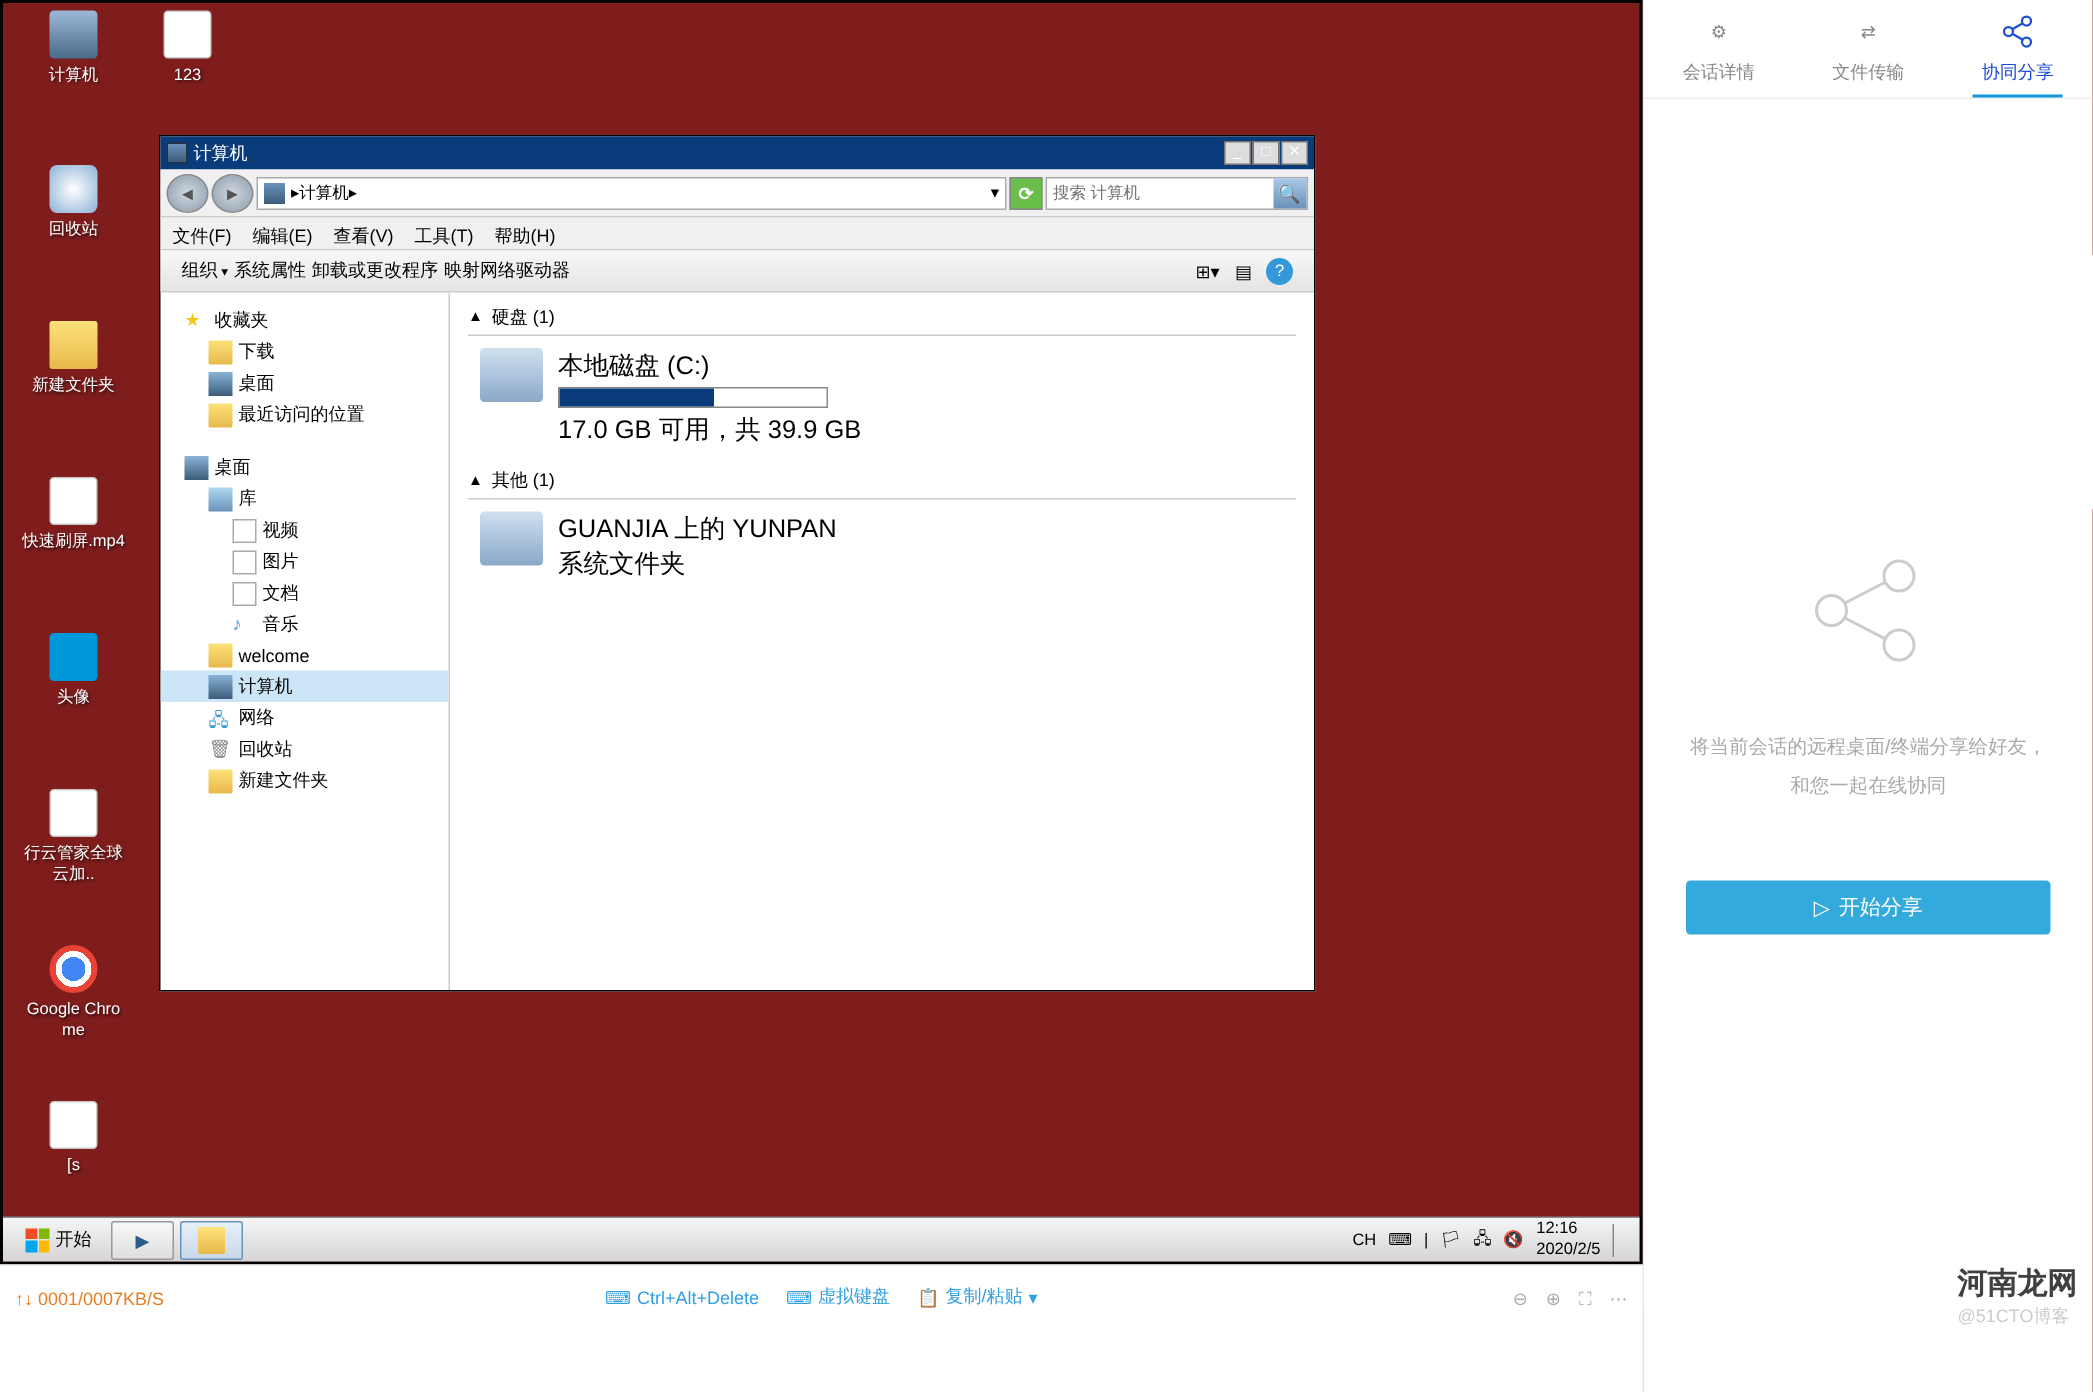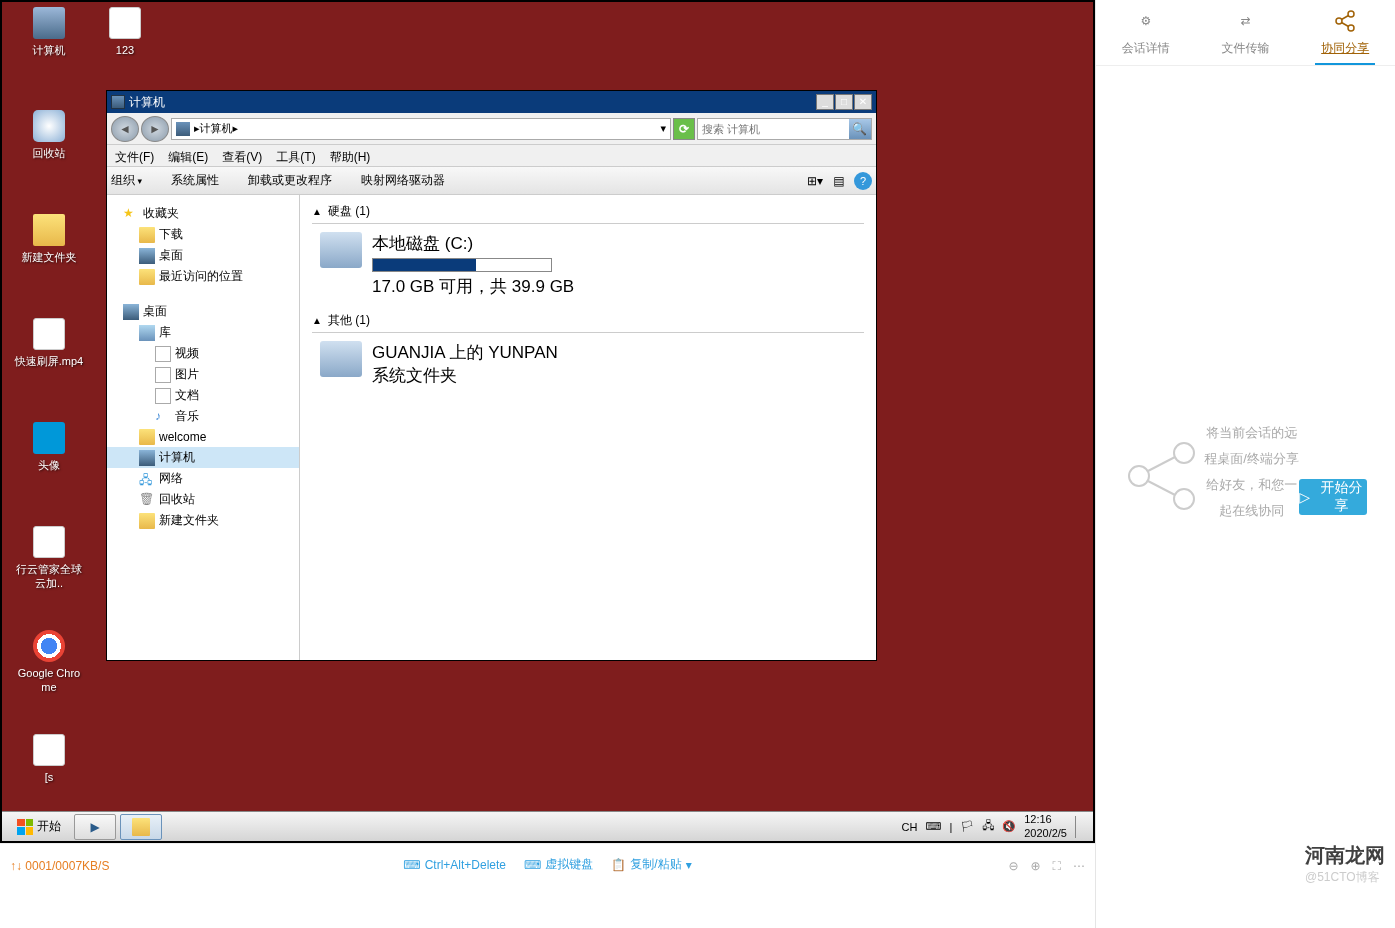--- a/index.html
+++ b/index.html
@@ -27,21 +27,21 @@
 .nav { height: 32px; background: #f0f0f0; border-bottom:1px solid #ccc; display:flex; align-items:center; padding:0 4px; gap:2px;}
 .navbtn { width:28px; height:26px; background: radial-gradient(#d0d8e0,#8a9aaa); border-radius:50%; border:1px solid #888; display:flex; align-items:center; justify-content:center; color:#555; }
 .addr { flex:1; height:22px; background:#fff; border:1px solid #aaa; display:flex; align-items:center; padding:0 4px; font-size:11px;}
 .addricon{width:14px;height:14px;background:linear-gradient(#6a92ba,#3c5c7a);margin-right:4px;}
 .refresh{width:22px;height:22px;background:#6abf4a;border:1px solid #888;display:flex;align-items:center;justify-content:center;color:#fff;font-weight:bold;}
 .search { width:175px; height:22px; background:#fff; border:1px solid #aaa; display:flex; align-items:center; }
 .search input { flex:1; border:none; outline:none; font-size:11px; padding:0 4px; color:#888;}
 .sbtn { width:22px; height:20px; background:linear-gradient(#a8c8e8,#6a92ba); display:flex; align-items:center; justify-content:center;}
 .menubar { height:22px; display:flex; align-items:flex-end; padding:0 8px; gap:14px; font-size:12px; background:#f0f0f0; border-bottom:1px solid #ccc;}
 .menubar span { cursor:pointer; }
-.toolbar { height:28px; background: linear-gradient(#f8f8f8,#e4e4e4); border-bottom:1px solid #ccc; display:flex; align-items:center; padding:0 4px; gap:29px; font-size:12px;}
+.toolbar { height:28px; background: linear-gradient(#f8f8f8,#e4e4e4); border-bottom:1px solid #ccc; display:flex; align-items:center; padding:0 14px; gap:4px; font-size:12px;}
 .toolbar .drop::after { content:" ▾"; font-size:9px;}
 .tbright{margin-left:auto;display:flex;gap:6px;align-items:center;}
 .tbi{width:18px;height:18px;display:flex;align-items:center;justify-content:center;}
 .tbi.help{background:#3498db;color:#fff;border-radius:50%;font-size:11px;}
 
 .body { display:flex; height: calc(100% - 22px - 32px - 22px - 28px); }
 .sidebar { width: 193px; border-right:1px solid #ccc; padding:8px 0; overflow:hidden;}
 .sgroup { margin-bottom:14px; }
 .srow { display:flex; align-items:center; padding:2px 8px; font-size:12px; cursor:pointer; gap:4px;}
 .srow.sel { background:#cde6f7;}
@@ -78,24 +78,24 @@
 
 .bottom-bar { height:30px; background:#fff; display:flex; align-items:center; padding:0 10px; font-size:12px; color:#888; gap:20px; border-top:1px solid #eee;}
 .bottom-bar .traffic{color:#e67e22;}
 .bottom-center{position:absolute;left:50%;transform:translateX(-50%);display:flex;gap:18px;}
 .bctl{display:flex;align-items:center;gap:4px;color:#30a0e0;cursor:pointer;}
 .bright{margin-left:auto;display:flex;gap:12px;align-items:center;color:#aaa;}
 
 .right-panel { width:300px; border-left:1px solid #e5e5e5; display:flex; flex-direction:column; }
 .rtabs { display:flex; height:66px; border-bottom:1px solid #eee;}
 .rtab { flex:1; display:flex; flex-direction:column; align-items:center; justify-content:center; gap:6px; font-size:12px; color:#888; cursor:pointer; position:relative;}
-.rtab.active { color:#a16207;text-decoration:underline;}
+.rtab.active { color:#1d4ed8;}
 .rtab.active::after{content:"";position:absolute;bottom:0;left:20%;right:20%;height:2px;background:#1296db;}
 .ricon{width:26px;height:26px;display:flex;align-items:center;justify-content:center;color:inherit;}
-.rbody{flex:1;display:flex;flex-direction:row;align-items:center;justify-content:center;padding:0 28px;}
+.rbody{flex:1;display:flex;flex-direction:column;align-items:center;justify-content:center;padding:0 28px;}
 .share-graphic{margin-bottom:40px;color:#ccc;}
 .rbody p{color:#aaa;text-align:center;font-size:13px;line-height:2;margin-bottom:50px;}
 .share-btn{width:100%;height:36px;background:#34aadc;color:#fff;border:none;border-radius:3px;font-size:14px;cursor:pointer;display:flex;align-items:center;justify-content:center;gap:6px;}
 .watermark{position:absolute;right:10px;bottom:42px;color:#ccc;font-size:14px;}
 .wm1{font-size:20px;color:#404040;font-weight:bold;}
 .wm2{font-size:12px;color:#ccc;}
 </style>
 </head>
 <body>
 

